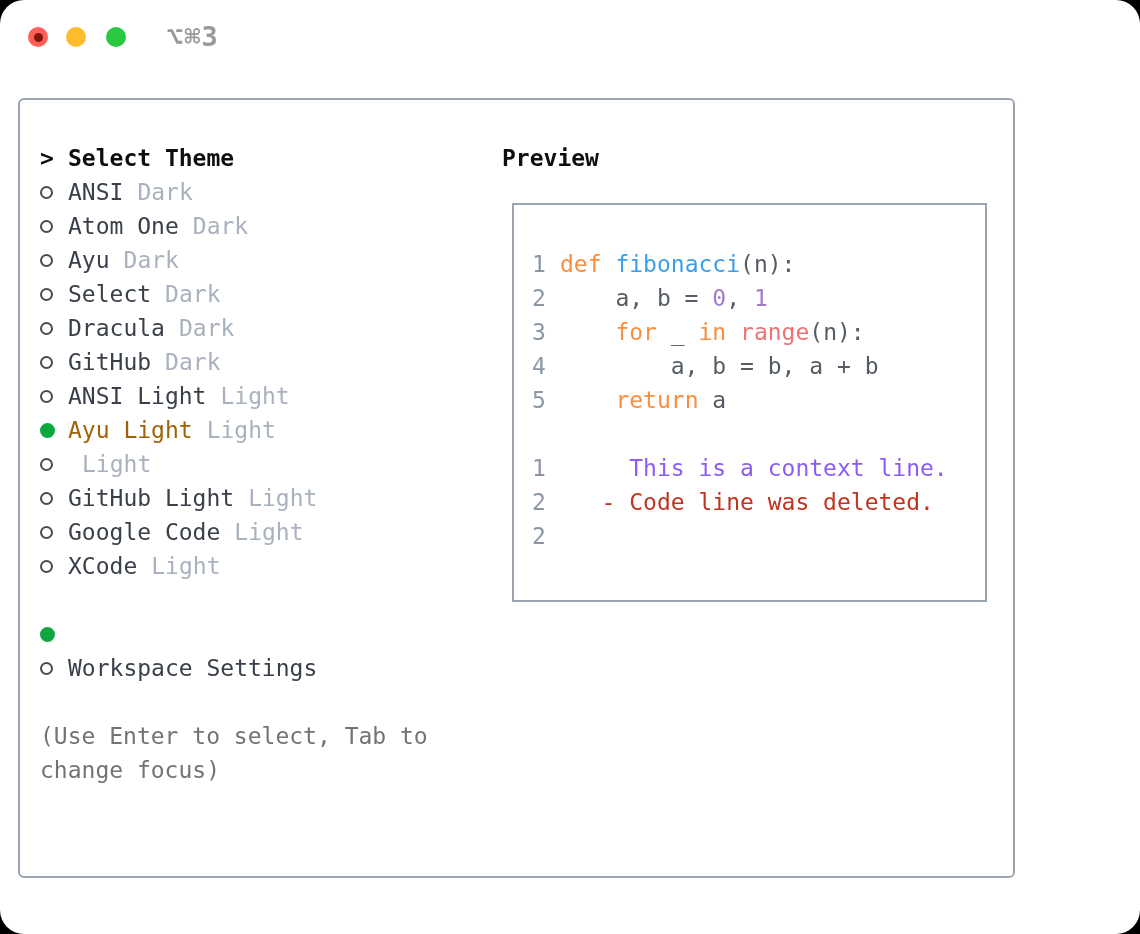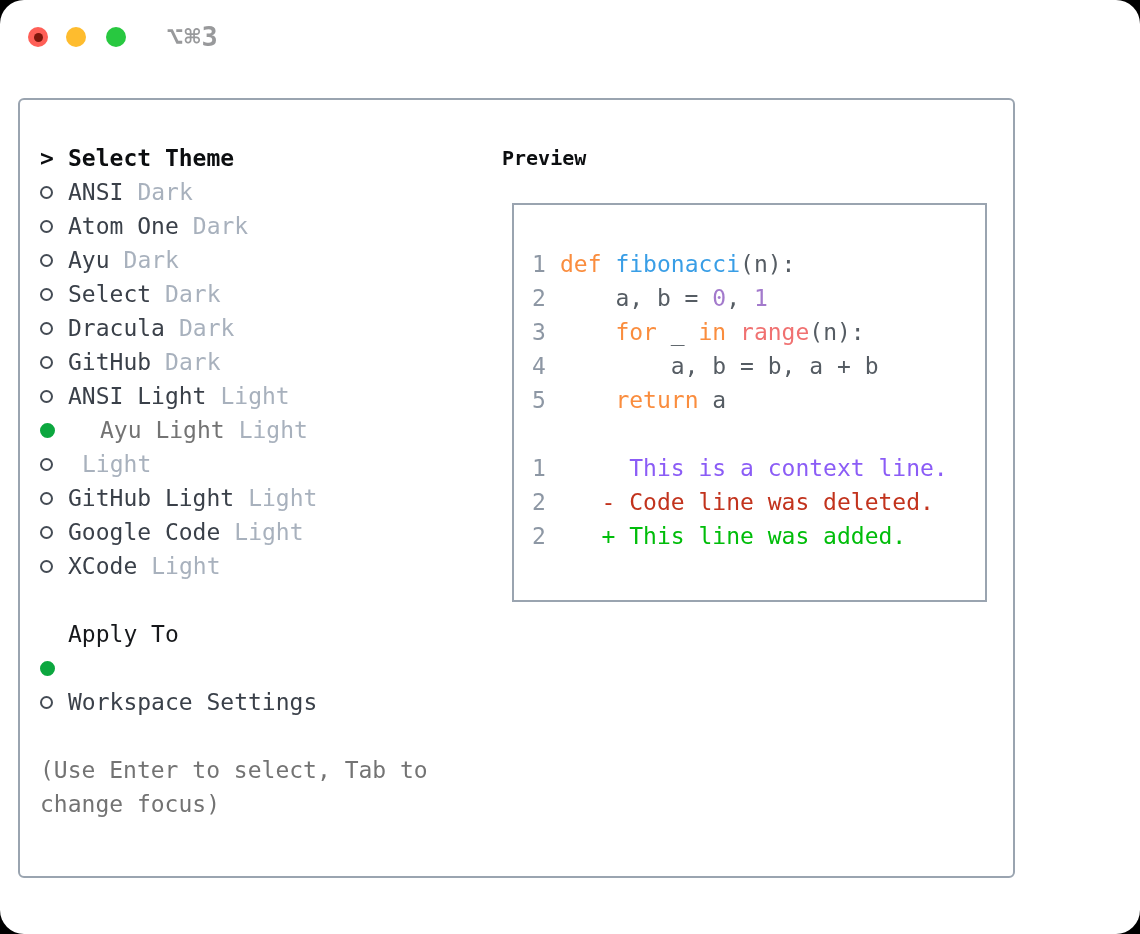--- a/index.html
+++ b/index.html
@@ -66,28 +66,28 @@
     width: 13px; height: 13px;
     border: 2px solid #454c55;
     border-radius: 50%;
     display: inline-block;
   }
   .radio.on {
     width: 15px; height: 15px;
     background: #0ca73f;
     border-color: #0ca73f;
   }
-  .name-selected { color: #737373; margin-left: 32px; }
+  .name-selected { color: #a16207; }
   .variant { color: #a8b1bd; margin-left: 14px; }
   .hint-row { color: #737373; }
   
   .preview-title {
     position: absolute; left: 482px; top: 41px;
     height: 34px; display: flex; align-items: center;
-    font-size: 20px; font-weight: bold; color: #0c0e10;
+    font-size: 23px; font-weight: bold; color: #0c0e10;
   }
   .preview-box {
     position: absolute;
     left: 492px; top: 103px;
     width: 475px; height: 399px;
     border: 2px solid #9aa4b0;
     background: #fff;
     padding: 42px 0 0 18px;
     overflow: hidden;
   }
@@ -163,23 +163,20 @@
       <div class="row">
         <span class="marker"><span class="radio"></span></span><span>Google Code</span><span class="variant">Light</span>
       </div>
       <div class="row">
         <span class="marker"><span class="radio"></span></span><span>XCode</span><span class="variant">Light</span>
       </div>
 
       <div class="row"></div>
 
       <div class="row">
-        <span class="marker"></span><span class="subhdr">Apply To</span>
-      </div>
-      <div class="row">
         <span class="marker"><span class="radio on"></span></span>
       </div>
       <div class="row">
         <span class="marker"><span class="radio"></span></span><span>Workspace Settings</span>
       </div>
 
       <div class="row"></div>
 
       <div class="row hint-row">(Use Enter to select, Tab to</div>
       <div class="row hint-row">change focus)</div>
@@ -208,20 +205,20 @@
 
       <div class="crow"></div>
 
       <div class="crow">
         <span class="ln">1</span><span class="tok ctx">     This is a context line.</span>
       </div>
       <div class="crow">
         <span class="ln">2</span><span class="tok del">   - Code line was deleted.</span>
       </div>
       <div class="crow">
-        <span class="ln">2</span><span class="tok add">   + This line was added.</span>
+        <span class="ln">2</span>
       </div>
 
     </div>
 
   </div>
 
 </div>
 
 </body></html>

